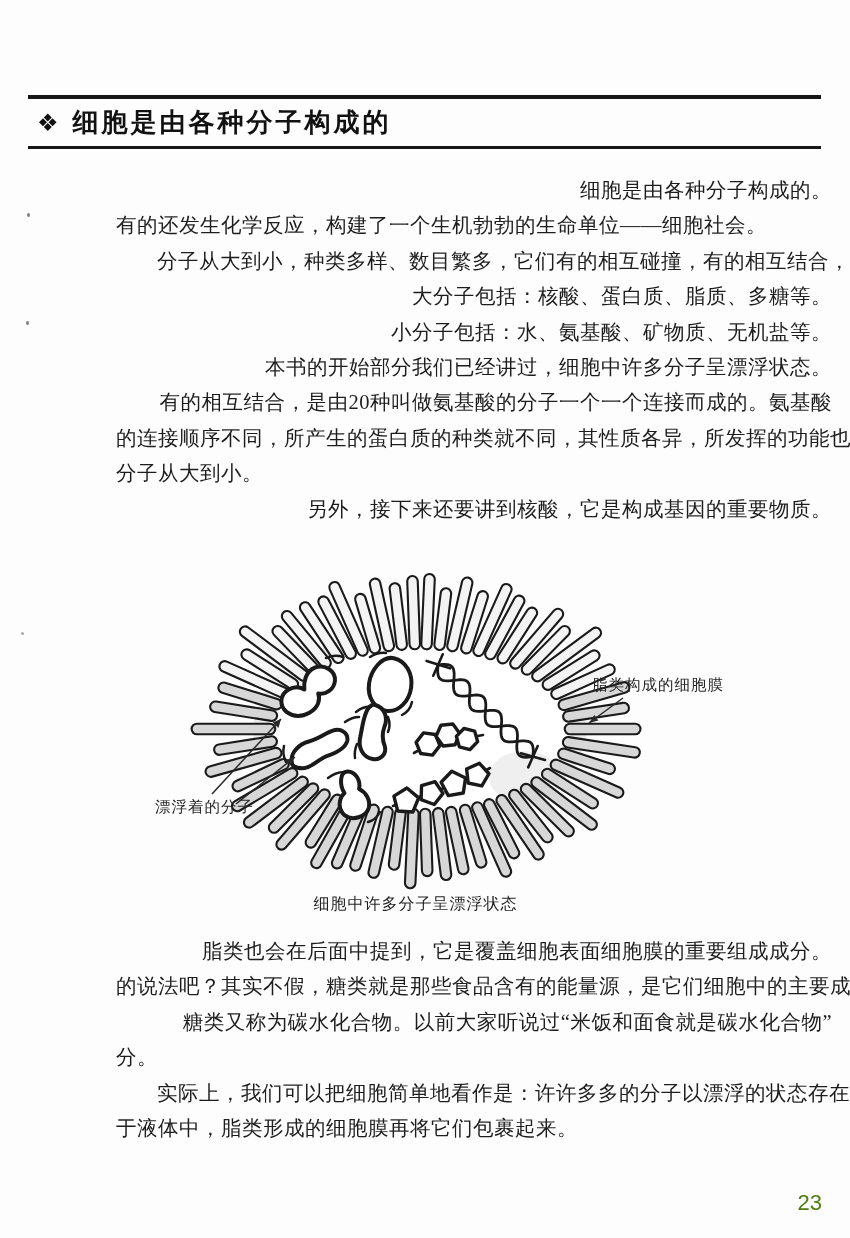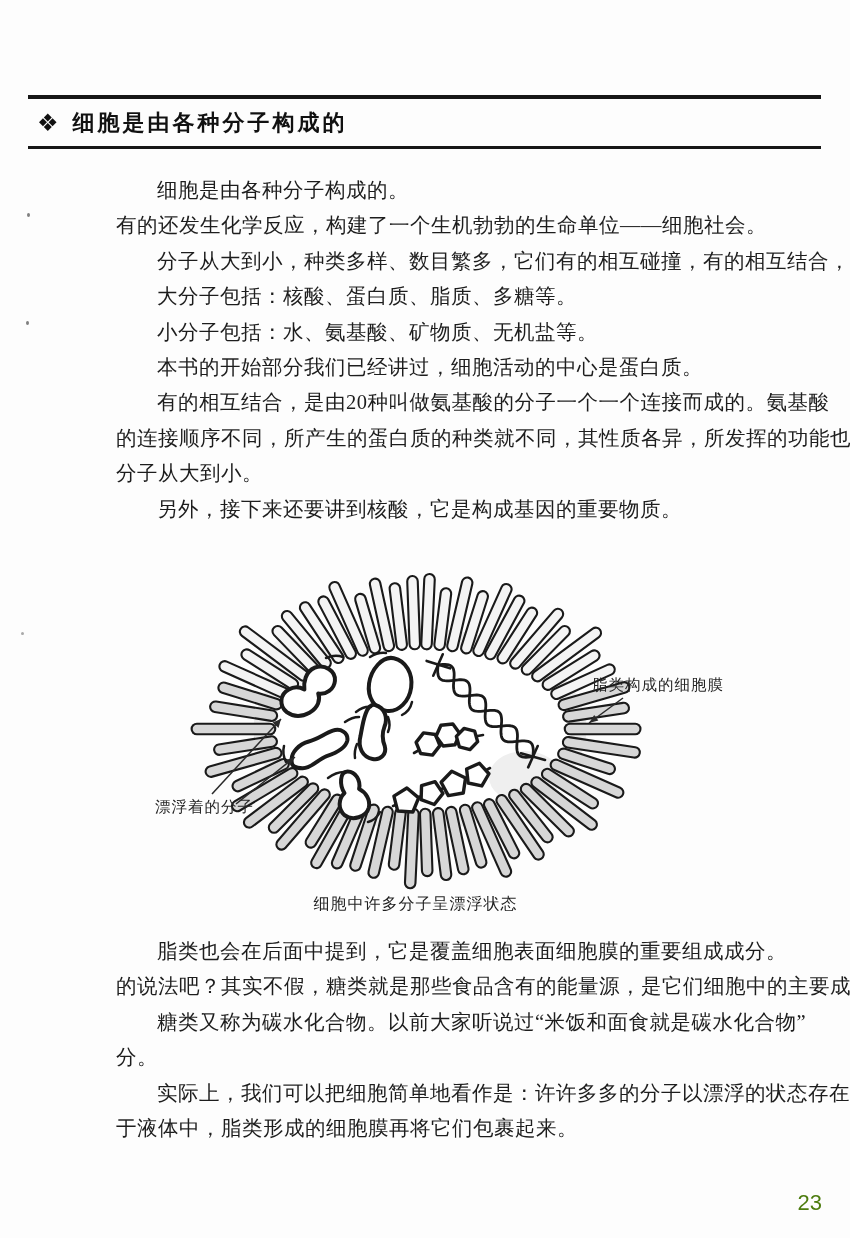--- a/index.html
+++ b/index.html
@@ -13,31 +13,31 @@
   .rule{background:#171717;}
   .rule.top{height:4px;}
   .rule.bottom{height:3px;}
   .title-row{display:flex;align-items:center;height:47px;padding-left:9px;}
   .bullet{
     font-family:"DejaVu Sans",sans-serif;font-size:24px;color:#111;
     margin-right:14px;line-height:1;
   }
   .title{
     margin:0;font-family:"Liberation Sans","DejaVu Sans",sans-serif;
-    font-size:22px;font-weight:bold;letter-spacing:3px;color:#111;
+    font-size:26px;font-weight:bold;letter-spacing:3px;color:#111;
   }
   
   .text-block{position:absolute;left:116px;width:716px;}
   .block1{top:173px;}
   .block2{top:934px;}
   .ln{
     font-size:20.5px;line-height:35.4px;white-space:nowrap;
     letter-spacing:0.5px;
   }
-  .ln.first{text-indent:2em;}
+  .ln.first{text-indent:2em;text-align:right;}
   
   .figure{position:absolute;left:140px;top:572px;width:592px;height:322px;}
   .figure svg{display:block;overflow:visible;}
   .caption{
     position:absolute;left:118px;top:894px;width:595px;text-align:center;
     font-family:Liberation Mono, monospace;
     font-size:16px;color:#1f1f1f;letter-spacing:1px;
   }
   .fig-label{
     font-family:"Liberation Sans","DejaVu Sans",sans-serif;
@@ -65,21 +65,21 @@
     </div>
     <div class="rule bottom"></div>
   </div>
 
   <div class="text-block block1">
     <div class="ln first">细胞是由各种分子构成的。</div>
     <div class="ln">有的还发生化学反应，构建了一个生机勃勃的生命单位——细胞社会。</div>
     <div class="ln first">分子从大到小，种类多样、数目繁多，它们有的相互碰撞，有的相互结合，</div>
     <div class="ln first">大分子包括：核酸、蛋白质、脂质、多糖等。</div>
     <div class="ln first">小分子包括：水、氨基酸、矿物质、无机盐等。</div>
-    <div class="ln first">本书的开始部分我们已经讲过，细胞活动的中心是蛋白质。</div>
+    <div class="ln first">本书的开始部分我们已经讲过，细胞中许多分子呈漂浮状态。</div>
     <div class="ln first">有的相互结合，是由20种叫做氨基酸的分子一个一个连接而成的。氨基酸</div>
     <div class="ln">的连接顺序不同，所产生的蛋白质的种类就不同，其性质各异，所发挥的功能也</div>
     <div class="ln">分子从大到小。</div>
     <div class="ln first">另外，接下来还要讲到核酸，它是构成基因的重要物质。</div>
   </div>
 
   <div class="figure">
     <svg id="cell-figure-svg" width="592" height="322" viewBox="0 0 592 322" xmlns="http://www.w3.org/2000/svg">
 
       <ellipse cx="280" cy="157" rx="159" ry="93" fill="#ffffff" stroke="#ececec" stroke-width="15"></ellipse>

